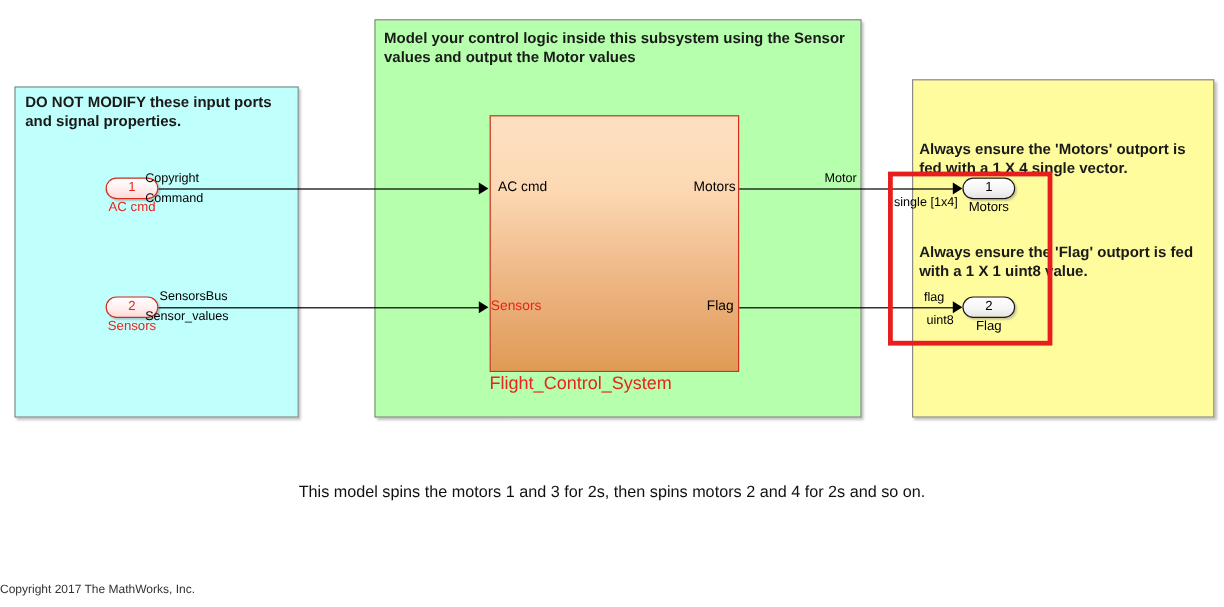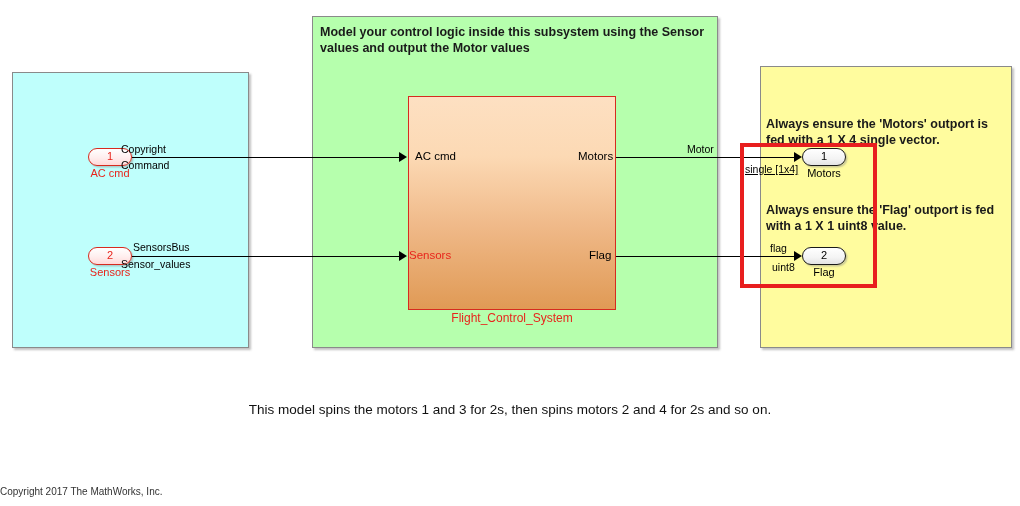--- a/index.html
+++ b/index.html
@@ -55,22 +55,21 @@
     font-size: 11.5px;
     color: #000000;
     white-space: nowrap;
   }
   .sub-port-label.red { color: #e8251c; }
   #subsystem-name {
     position: absolute;
     left: 408px;
     top: 311px;
     width: 208px;
-    text-align: center;
-    font-size: 12px;
+    font-size: 15px;
     color: #e8251c;
     white-space: nowrap;
   }
 
   
   .port {
     position: absolute;
     box-sizing: border-box;
     width: 44px;
     height: 18px;
@@ -149,20 +148,21 @@
     font-size: 10px;
     color: #333333;
   }
 </style>
 </head>
 <body>
 
 <div id="canvas">
 
   <div id="panel-input" class="panel"></div>
+  <div class="panel-text" style="left:21px; top:78px; width:222px;">DO NOT MODIFY these input ports and signal properties.</div>
 
   <div id="panel-logic" class="panel"></div>
   <div class="panel-text" style="left:320px; top:25px; width:390px;">Model your control logic inside this subsystem using the Sensor values and output the Motor values</div>
 
   <div id="panel-output" class="panel"></div>
   <div class="panel-text" style="left:766px; top:117px; width:242px;">Always ensure the 'Motors' outport is fed with a 1 X 4 single vector.</div>
   <div class="panel-text" style="left:766px; top:203px; width:242px;">Always ensure the 'Flag' outport is fed with a 1 X 1 uint8 value.</div>
 
   <div id="subsystem"></div>
   <div class="sub-port-label" style="left:415px; top:150px;">AC cmd</div>
@@ -180,21 +180,21 @@
 
   <div class="port" style="left:88px; top:247px;">2</div>
   <div class="port-caption red" style="left:82px; top:266px; width:56px;">Sensors</div>
   <div class="sig-label" style="left:121px; top:241px;margin-left:12px;">SensorsBus</div>
   <div class="sig-label" style="left:121px; top:258px;">Sensor_values</div>
   <div class="wire wire-h" style="left:132px; top:255.5px; width:268px;"></div>
   <div class="arrow" style="left:399px; top:251px;"></div>
 
   <div class="wire wire-h" style="left:616px; top:156.5px; width:182px;"></div>
   <div class="sig-label" style="left:687px; top:143px;">Motor</div>
-  <div class="sig-label" style="left:745px; top:163px;text-decoration:underline;">single [1x4]</div>
+  <div class="sig-label" style="left:745px; top:163px;">single [1x4]</div>
   <div class="arrow" style="left:794px; top:152px;"></div>
   <div class="port outport" style="left:802px; top:148px;">1</div>
   <div class="port-caption black" style="left:798px; top:167px; width:52px;">Motors</div>
 
   <div class="wire wire-h" style="left:616px; top:255.5px; width:182px;"></div>
   <div class="sig-label" style="left:770px; top:242px;">flag</div>
   <div class="sig-label" style="left:772px; top:261px;">uint8</div>
   <div class="arrow" style="left:794px; top:251px;"></div>
   <div class="port outport" style="left:802px; top:247px;">2</div>
   <div class="port-caption black" style="left:800px; top:266px; width:48px;">Flag</div>

